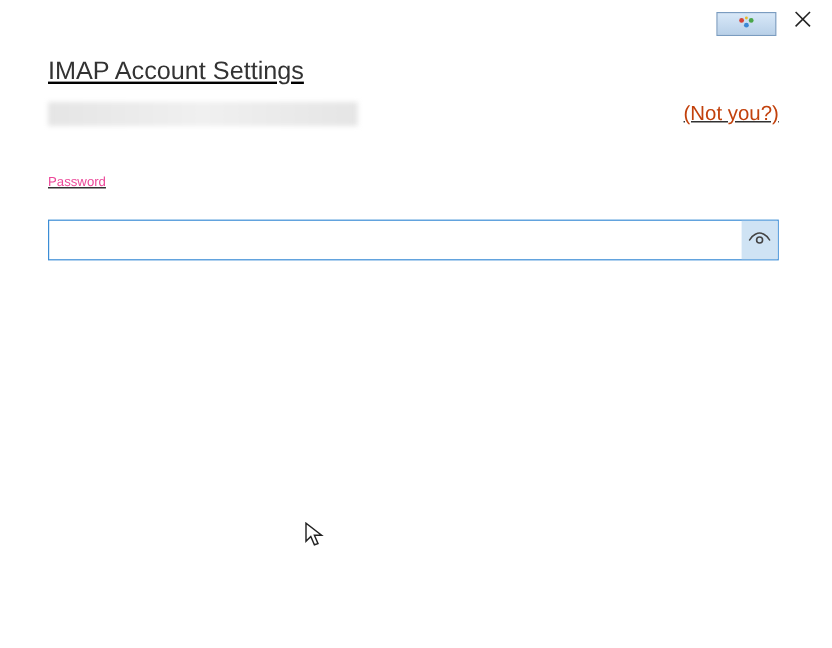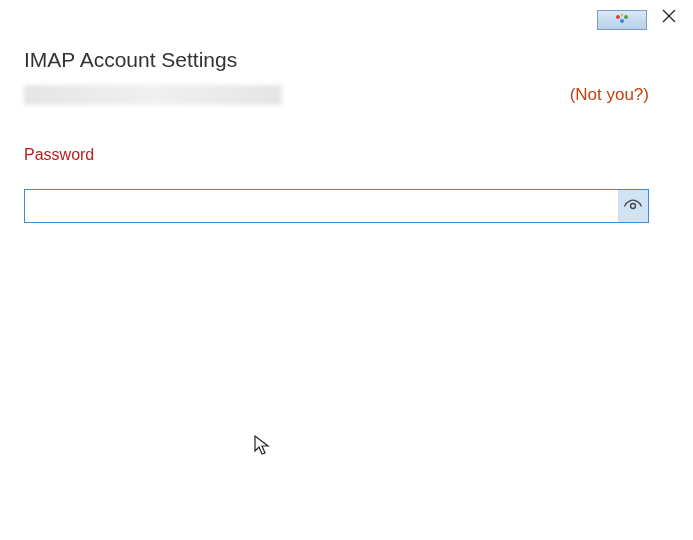--- a/index.html
+++ b/index.html
@@ -42,21 +42,22 @@
       justify-content: center;
       cursor: pointer;
       background: transparent;
       border: none;
     }
     .close-btn svg {
       width: 14px;
       height: 14px;
     }
     .content {
-      padding: 48px 44px 0 24px;
+      padding: 48px 44px 0 40px;
+      text-decoration: underline;
     }
     .title {
       font-size: 21px;
       font-weight: 400;
       color: #333333;
       margin-bottom: 10px;
     }
     .email-row {
       display: flex;
       align-items: center;
@@ -70,22 +71,22 @@
       background: linear-gradient(to right, #e5e5e5, #f0f0f0, #e5e5e5);
       filter: blur(2px);
     }
     .notyou-link {
       color: #c2410c;
       font-size: 17px;
       text-decoration: none;
       cursor: pointer;
     }
     .field-label {
-      font-size: 16px;
-      color: #b91c1c;
+      font-size: 11px;
+      color: #ec4899;
       margin-bottom: 25px;
       display: block;
     }
     .password-wrap {
       position: relative;
       width: 100%;
     }
     .password-input {
       width: 100%;
       height: 34px;

